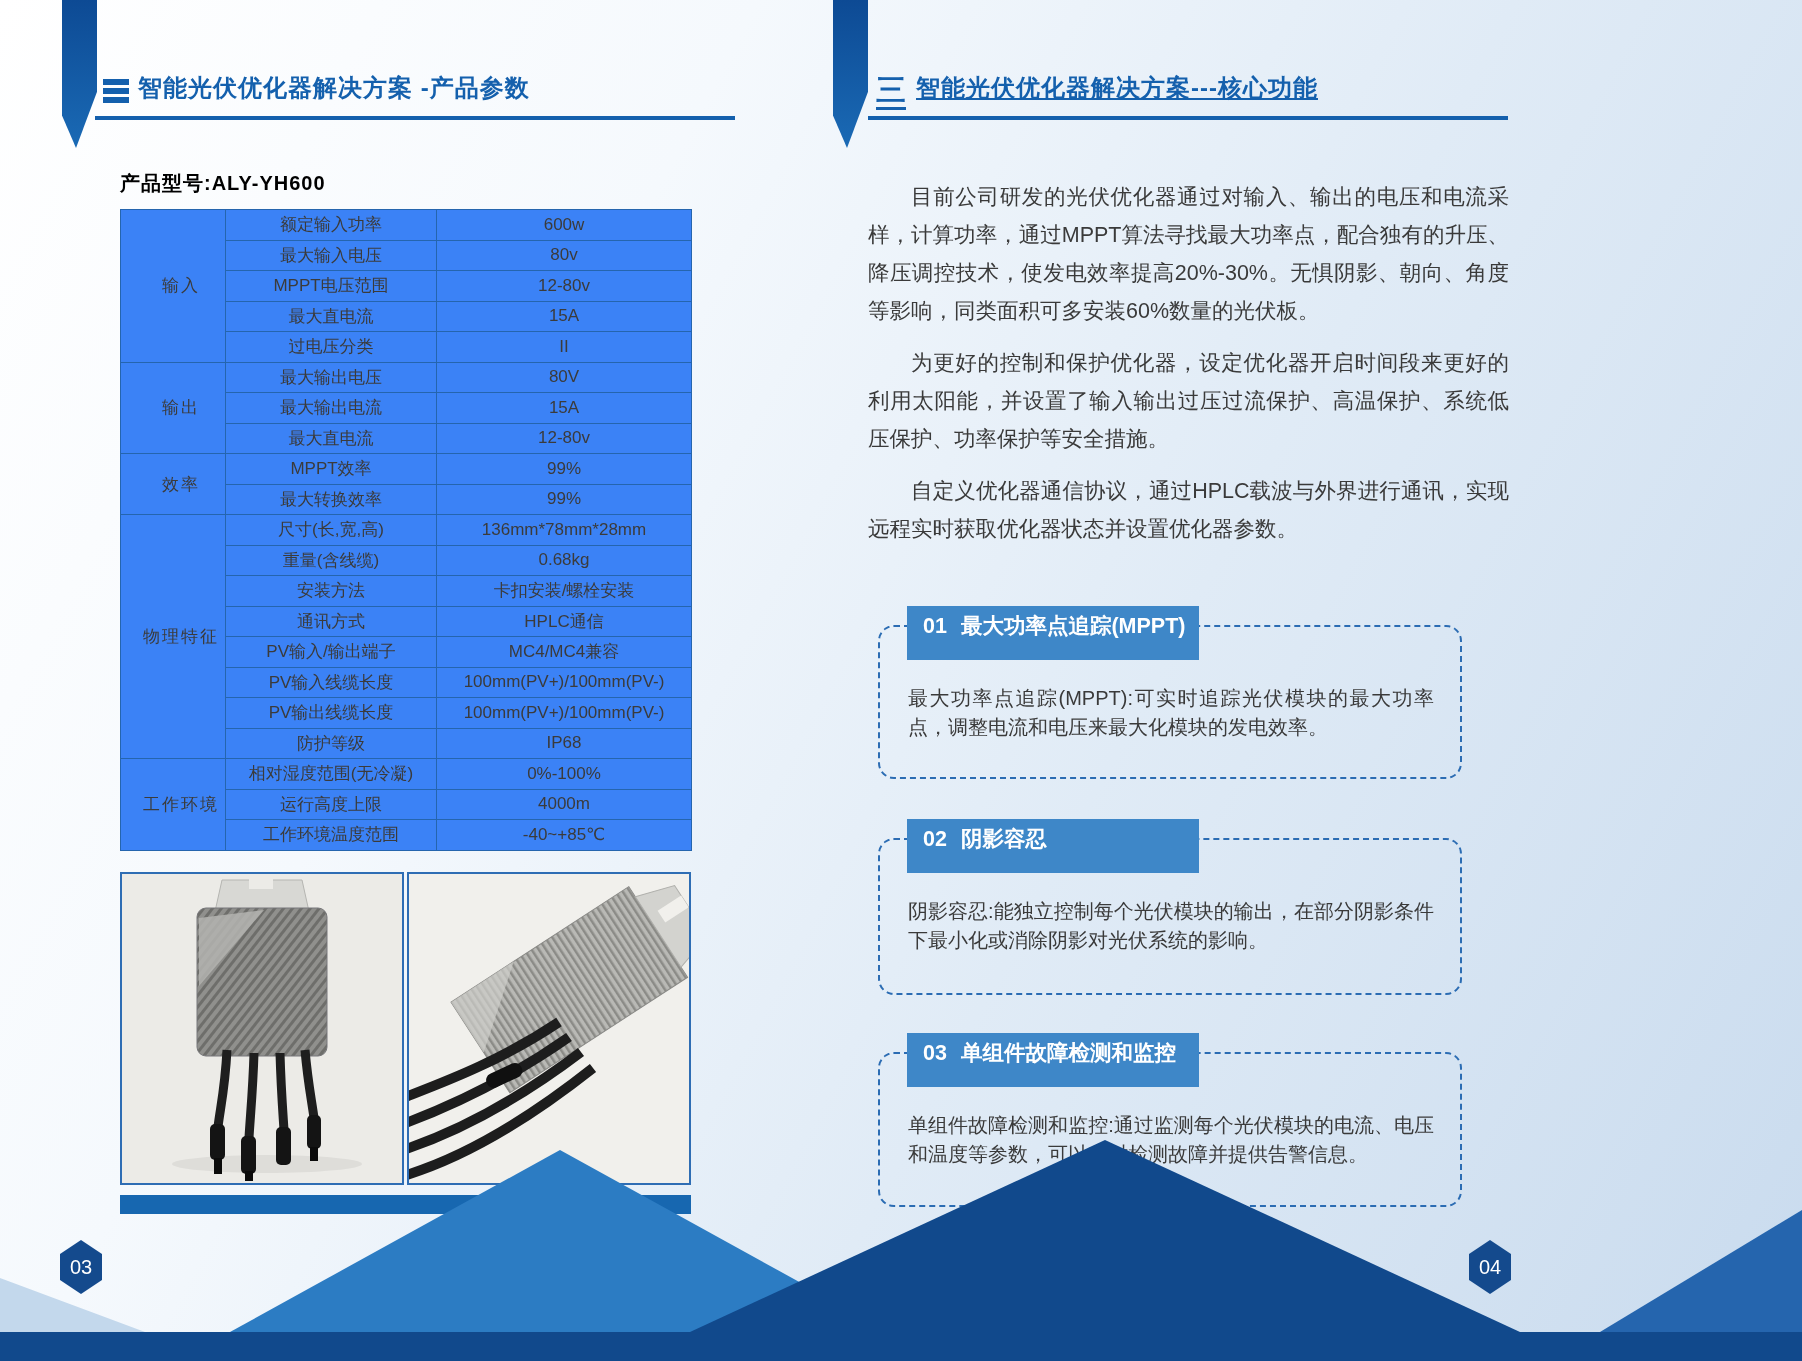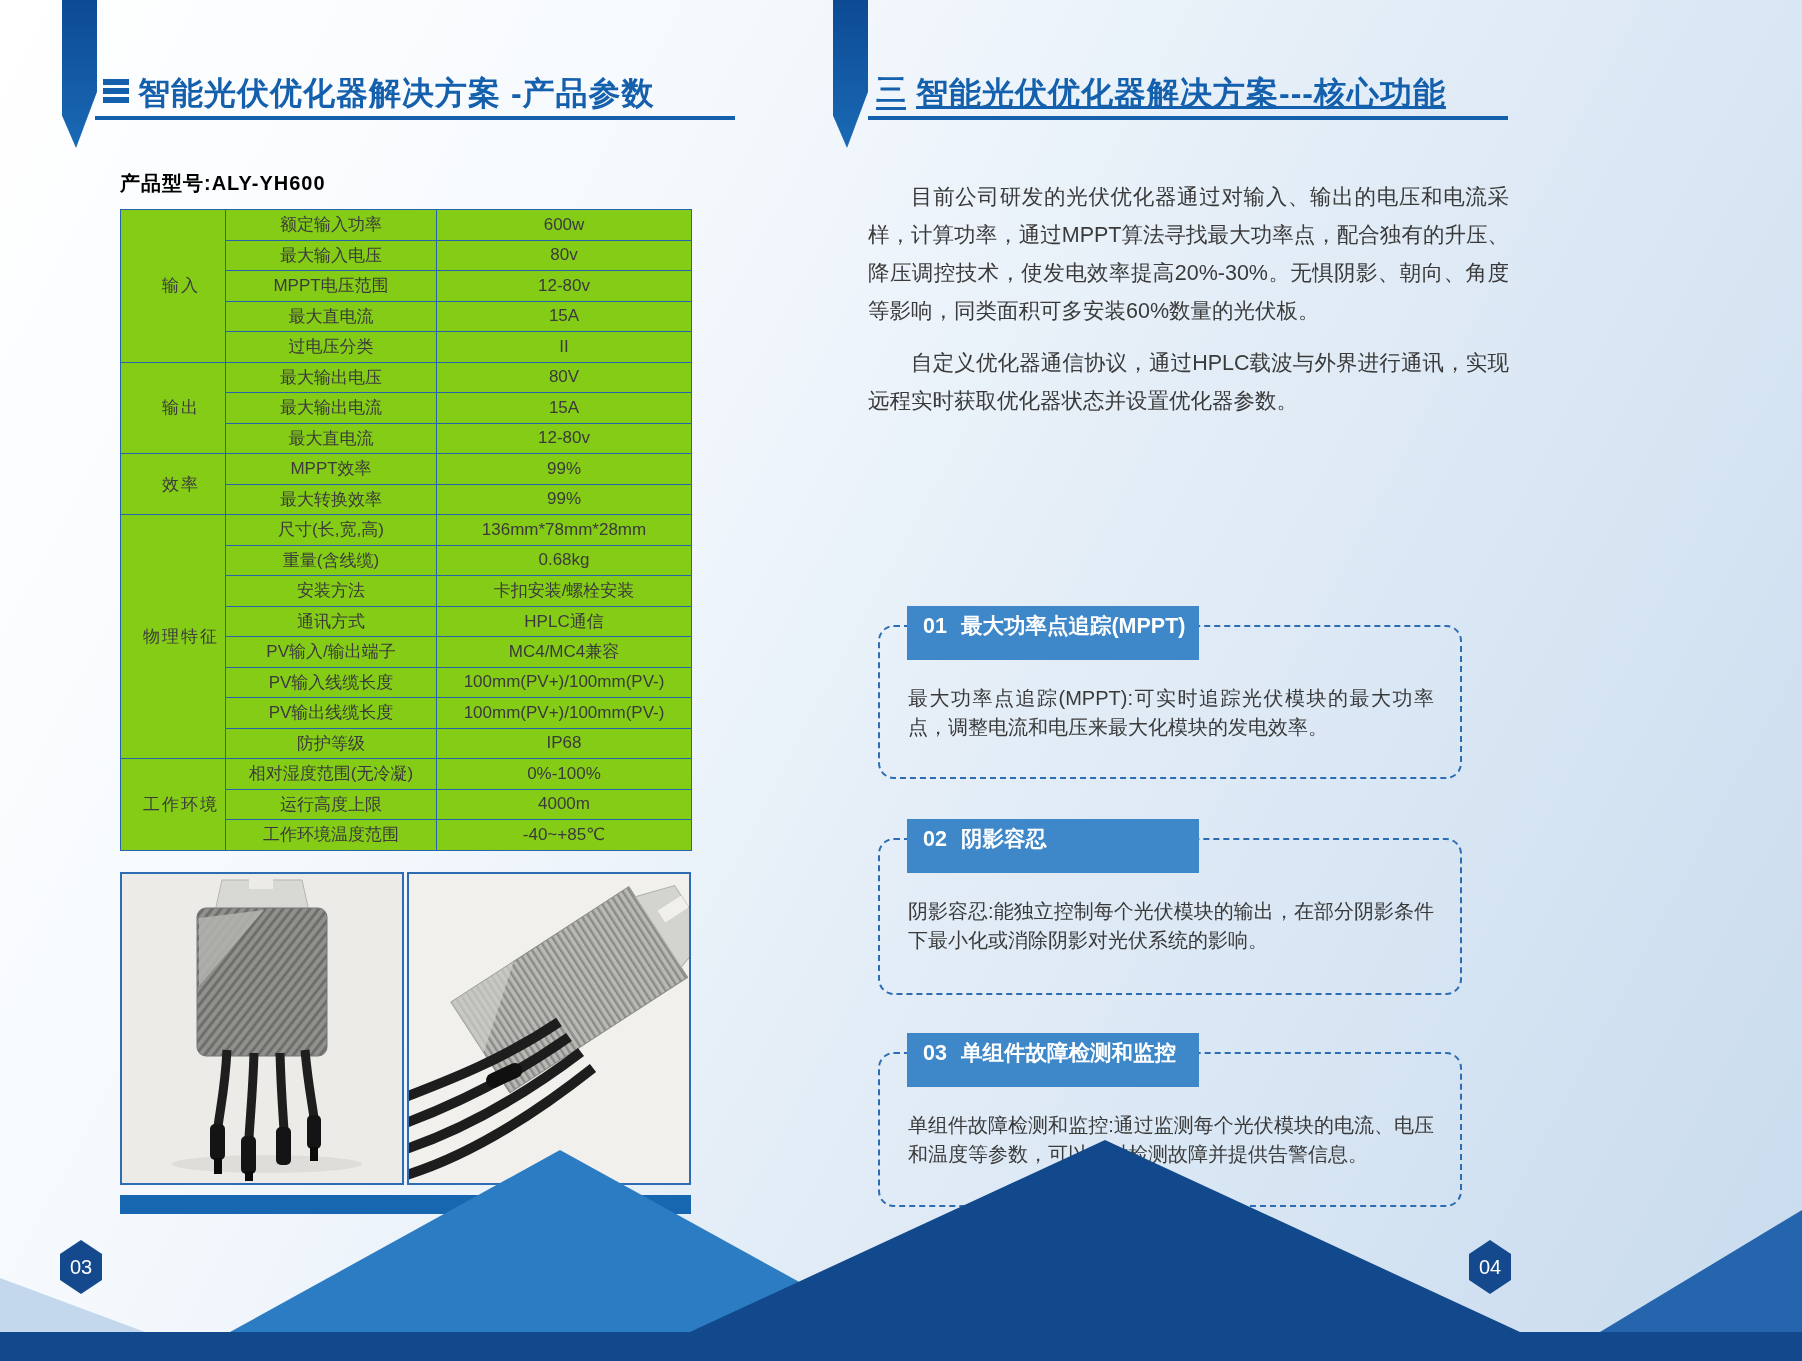--- a/index.html
+++ b/index.html
@@ -5,29 +5,29 @@
   html,body{margin:0;padding:0;}
   body{
     width:1802px;height:1361px;position:relative;overflow:hidden;
     background:linear-gradient(118deg,#ffffff 0%,#f5f9fd 30%,#e0ebf6 60%,#c9dbee 100%);
     font-family:"Liberation Sans","DejaVu Sans",sans-serif;
     color:#3a3a3a;
   }
   .pennant{position:absolute;top:0;width:35px;height:148px;
     background:linear-gradient(180deg,#0d4a94,#1a6ab5);
     clip-path:polygon(0 0,100% 0,100% 62%,40% 100%,0 78%);}
-  .page-title{position:absolute;font-size:32px;font-weight:bold;color:#1460ad;letter-spacing:1px;white-space:nowrap;}
+  .page-title{position:absolute;font-size:24px;font-weight:bold;color:#1460ad;letter-spacing:1px;white-space:nowrap;}
   .title-underline{position:absolute;height:4px;background:#1460ad;width:640px;}
   .hamburger{position:absolute;width:26px;}
   .hamburger .bar{height:5.5px;background:#1460ad;margin-bottom:3.5px;}
   .section-marker{position:absolute;font-size:30px;font-weight:bold;color:#1460ad;
     border-bottom:3.5px solid #1460ad;padding-bottom:1px;line-height:32px;}
   .model-label{position:absolute;left:120px;top:170px;font-size:20px;font-weight:bold;color:#000000;letter-spacing:1px;}
   table.params{position:absolute;left:120px;top:209px;width:571px;border-collapse:collapse;table-layout:fixed;}
-  table.params td{border:1.5px solid #2565ae;background:#84cc16;height:29.5px;
+  table.params td{border:1.5px solid #2565ae;background:#3b82f6;height:29.5px;
     font-size:17px;color:#3b3b3b;text-align:center;padding:0 4px;overflow:hidden;white-space:nowrap;}
   table.params td.cat{font-size:17px;letter-spacing:2px;padding-left:20px;}
   .photo{position:absolute;top:872px;height:313px;width:284px;border:2px solid #2e6db4;box-sizing:border-box;background:#ecebe7;}
   .photo svg{display:block;width:100%;height:100%;}
   .photo-bar{position:absolute;left:120px;top:1195px;width:571px;height:19px;background:#1767b0;}
   .hexagon{position:absolute;width:42px;height:54px;background:#144a8d;color:#fff;
     clip-path:polygon(50% 0,100% 26%,100% 74%,50% 100%,0 74%,0 26%);
     display:flex;align-items:center;justify-content:center;font-size:20px;}
   .paragraphs{position:absolute;left:868px;top:178px;width:641px;}
   .paragraphs p{margin:0 0 14px 0;font-size:21.5px;line-height:38px;text-align:justify;text-indent:2em;color:#3a3a3a;}
@@ -209,20 +209,21 @@
 </div>
 
 <div class="pennant" style="left:833px;"></div>
 
 <div class="section-marker" style="left:876px;top:74px;">三</div>
 <div class="page-title" style="left:916px;top:72px;text-decoration:underline;">智能光伏优化器解决方案---核心功能</div>
 <div class="title-underline" style="left:868px;top:116px;"></div>
 
 <div class="paragraphs">
   <p>目前公司研发的光伏优化器通过对输入、输出的电压和电流采样，计算功率，通过MPPT算法寻找最大功率点，配合独有的升压、降压调控技术，使发电效率提高20%-30%。无惧阴影、朝向、角度等影响，同类面积可多安装60%数量的光伏板。</p>
+  <p>为更好的控制和保护优化器，设定优化器开启时间段来更好的利用太阳能，并设置了输入输出过压过流保护、高温保护、系统低压保护、功率保护等安全措施。</p>
   <p>自定义优化器通信协议，通过HPLC载波与外界进行通讯，实现远程实时获取优化器状态并设置优化器参数。</p>
 </div>
 
 <div class="feature-box" style="top:625px;height:154px;">
   <div class="feature-header">
     <span class="num">01</span><span>最大功率点追踪(MPPT)</span>
   </div>
   <div class="feature-body">最大功率点追踪(MPPT):可实时追踪光伏模块的最大功率点，调整电流和电压来最大化模块的发电效率。</div>
 </div>
 

